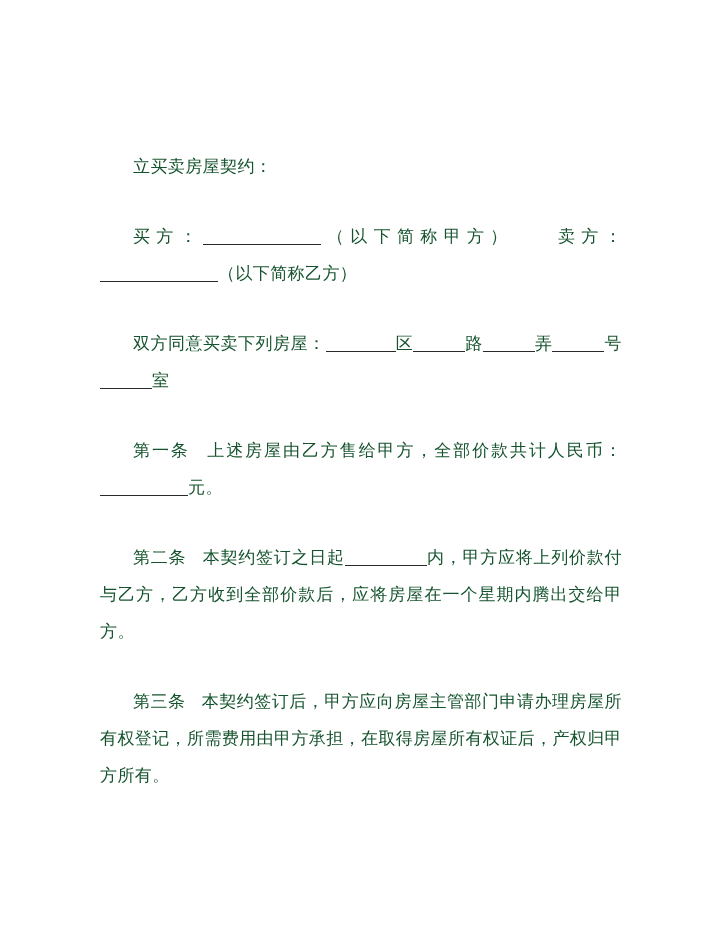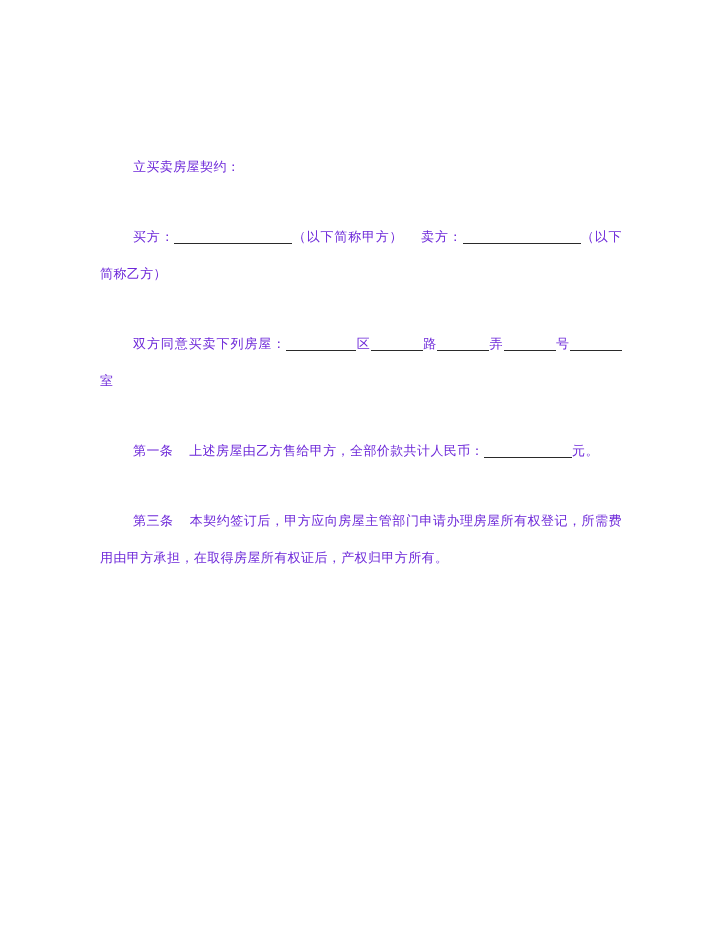--- a/index.html
+++ b/index.html
@@ -36,23 +36,23 @@
   }
 
   .body-block {
     position: absolute;
     top: 148px;
     left: 100px;
     width: 522px;
   }
 
   .para {
-    font-size: 13px;
+    font-size: 17px;
     line-height: 37px;
-    color: #6d28d9;
+    color: #14532d;
     margin: 0;
     text-align: justify;
     text-justify: inter-ideograph;
     letter-spacing: 0.4px;
   }
 
   .para + .para {
     margin-top: 33px;
   }
 
@@ -101,19 +101,22 @@
     <p class="para indent">
       <span>双方同意买卖下列房屋：</span><span class="blank w-dist"></span><span>区</span><span class="blank w-road"></span><span>路</span><span class="blank w-lane"></span><span>弄</span><span class="blank w-num"></span><span>号</span><span class="blank w-room"></span><span>室</span>
     </p>
 
 
 
     <p class="para indent">
       <span>第一条</span><span class="gap-art"></span><span>上述房屋由乙方售给甲方，全部价款共计人民币：</span><span class="blank w-money"></span><span>元。</span>
     </p>
 
+    <p class="para indent">
+      <span>第二条</span><span class="gap-art"></span><span>本契约签订之日起</span><span class="blank w-days"></span><span>内，甲方应将上列价款付与乙方，乙方收到全部价款后，应将房屋在一个星期内腾出交给甲方。</span>
+    </p>
 
     <p class="para indent">
       <span>第三条</span><span class="gap-art"></span><span>本契约签订后，甲方应向房屋主管部门申请办理房屋所有权登记，所需费用由甲方承担，在取得房屋所有权证后，产权归甲方所有。</span>
     </p>
 
   </div>
 </div>
 
 </body></html>

